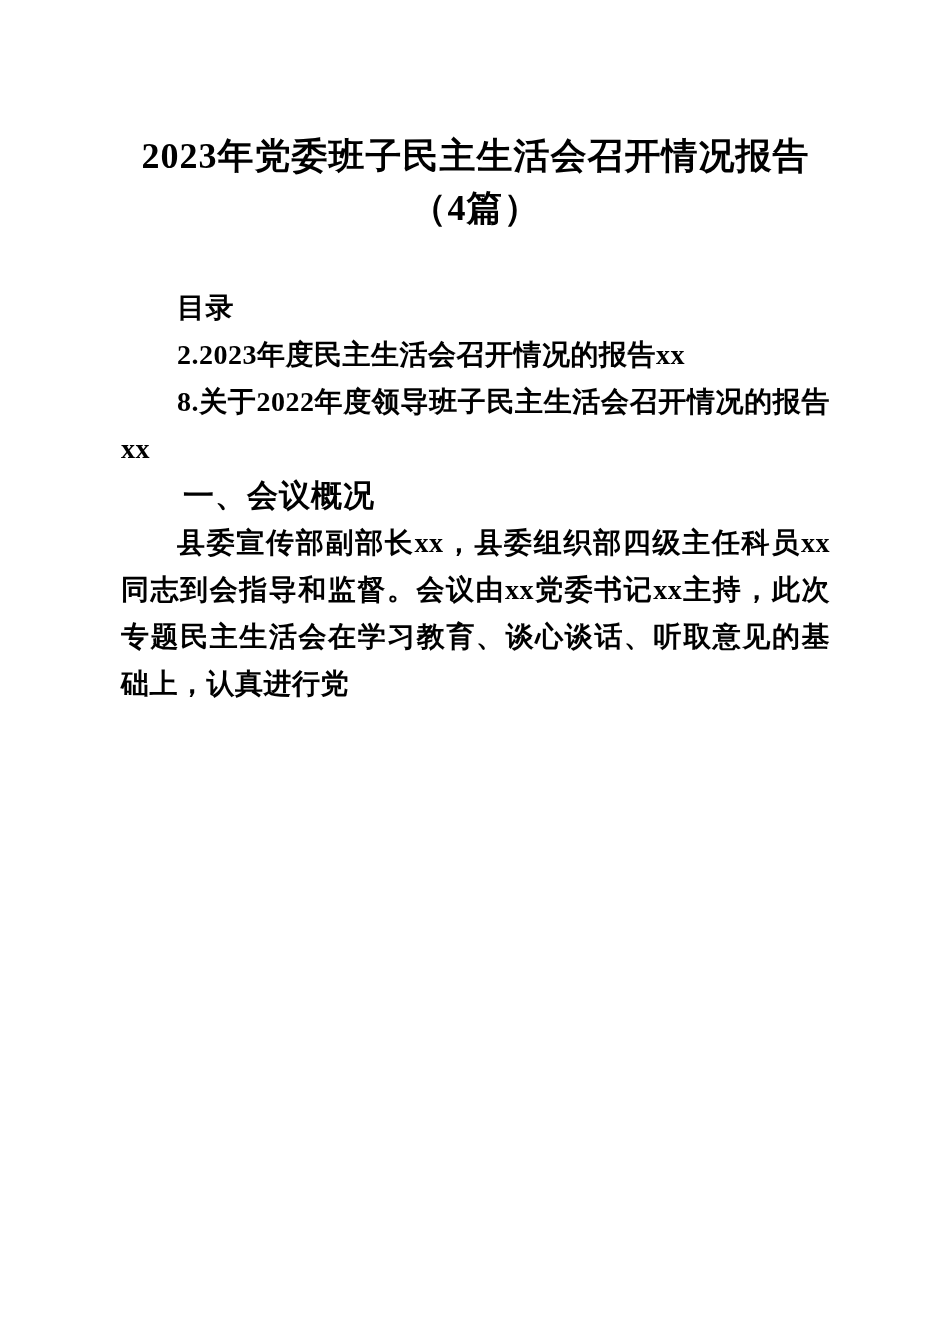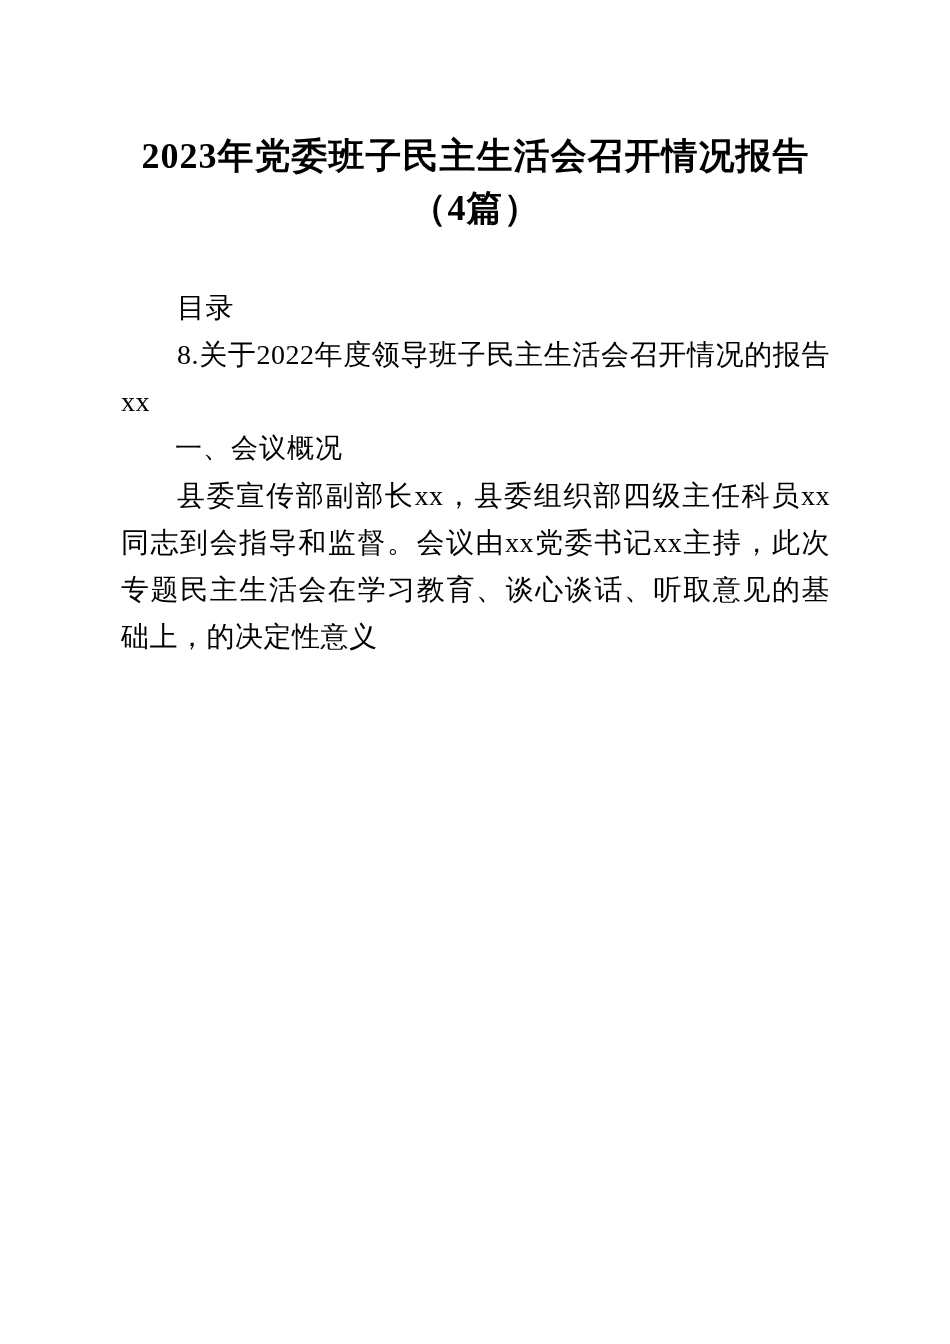--- a/index.html
+++ b/index.html
@@ -33,42 +33,44 @@
     font-family: "Liberation Serif", "DejaVu Serif", serif;
   }
 
   .para {
     font-size: 28px;
     line-height: 47px;
     text-align: justify;
     text-indent: 2em;
     letter-spacing: 0.5px;
     word-break: break-all;
+    font-weight: bold;
   }
 
   .para.bold-heading {
-    font-weight: normal;
+    font-weight: bold;
     font-family: "Liberation Sans", "DejaVu Sans", sans-serif;
-    font-size: 27px;
+    font-size: 31px;
     letter-spacing: 1px;
   }
 </style>
 </head>
 <body>
 
 <div class="page">
 
   <h1 class="doc-title">2023年党委班子民主生活会召开情况报告（4篇）</h1>
 
   <p class="para">目录</p>
 
 
+  <p class="para">2.2023年度民主生活会召开情况的报告xx</p>
 
   <p class="para">8.关于2022年度领导班子民主生活会召开情况的报告xx</p>
 
 
 
 
   <p class="para bold-heading">一、会议概况</p>
 
-  <p class="para">县委宣传部副部长xx，县委组织部四级主任科员xx同志到会指导和监督。会议由xx党委书记xx主持，此次专题民主生活会在学习教育、谈心谈话、听取意见的基础上，的决定性意义</p>
+  <p class="para">县委宣传部副部长xx，县委组织部四级主任科员xx同志到会指导和监督。会议由xx党委书记xx主持，此次专题民主生活会在学习教育、谈心谈话、听取意见的基础上，认真进行党</p>
 
 </div>
 
 </body></html>

